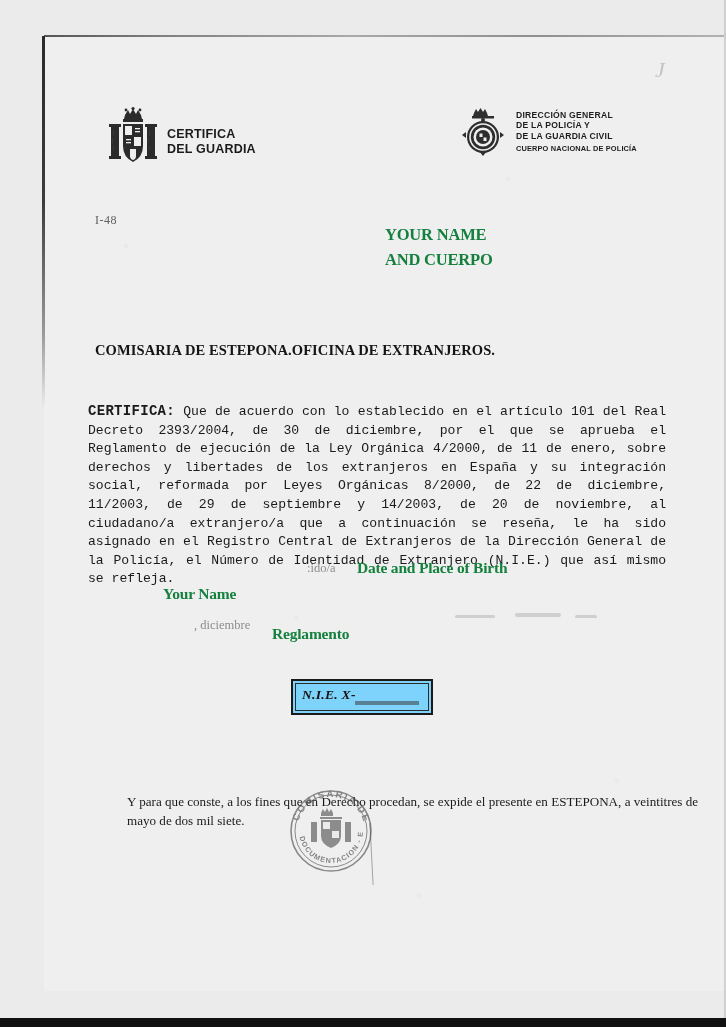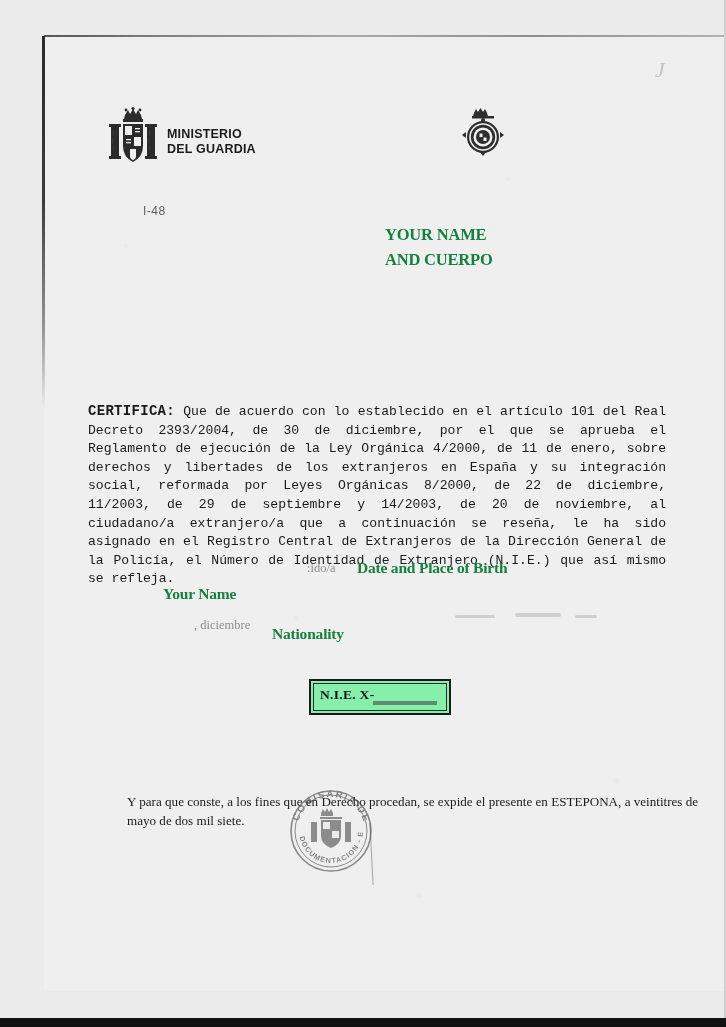--- a/index.html
+++ b/index.html
@@ -122,26 +122,25 @@
     font-size: 7.4px;
     line-height: 10.4px;
     letter-spacing: .15px;
     margin-top: 3px;
   }
 
   
   .form-code {
     position: absolute;
     left: 95px;
-    top: 204px;
-    font-family: Liberation Sans, sans-serif;
+    top: 213px;
+    font-family: Liberation Serif, serif;
     font-size: 12px;
     color: #5e5e5e;
     letter-spacing: .5px;
-    margin-left: 48px;
   }
 
   
   .hand-mark {
     position: absolute;
     left: 655px;
     top: 57px;
     font-family: "Liberation Serif", serif;
     font-size: 22px;
     font-style: italic;
@@ -204,26 +203,27 @@
   .ghost-nacional{ left: 194px; top: 618px; font-size: 12.5px; }
   .smudge {
     position: absolute;
     background: rgba(150,150,150,.35);
     border-radius: 2px;
   }
 
   
   .nie-box {
     position: absolute;
-    left: 309px;
+    left: 291px;
     top: 679px;
     width: 138px;
     height: 32px;
     border: 2px solid #1a1a1a;
-    background: #86efac;
+    background: #7dd3fc;
+    font-style: italic;
   }
   .nie-box::after {
     content: "";
     position: absolute;
     inset: 2px;
     border: 1px solid #2b2b2b;
   }
   .nie-label {
     position: absolute;
     left: 9px;
@@ -323,21 +323,21 @@
           <rect x="27" y="22" width="5" height="1.3"></rect>
           <rect x="27" y="25" width="5" height="1.3"></rect>
         </g>
         <g fill="#3a3a3a">
           <path d="M5 23 q2 4 0 8 q-2 4 0 8 q2 4 0 7"></path>
           <path d="M41 23 q2 4 0 8 q-2 4 0 8 q2 4 0 7"></path>
         </g>
       </svg>
     </span>
     <div class="hdr-left-text">
-      <div>MINISTERIO</div>
+      <div>CERTIFICA</div>
       <div>DEL GUARDIA</div>
     </div>
   </div>
 
   <div class="hdr-right">
     <span>
       <svg class="crest" width="46" height="52" viewBox="0 0 46 52">
         <g fill="#2e2e2e">
           <path d="M14 7 l2-4 2 3 2.5-4 2.5 4 2-3 2 4 1 3 H13z"></path>
           <rect x="12" y="10" width="22" height="2.5"></rect>
@@ -351,39 +351,46 @@
           <path d="M6 26 l-4 3 4 3z"></path>
           <path d="M40 26 l4 3 -4 3z"></path>
           <path d="M19 45 l4 5 4-5z"></path>
         </g>
         <g fill="#efeff0">
           <rect x="19.5" y="27.5" width="3" height="3.5"></rect>
           <rect x="23.5" y="31.5" width="3" height="3.5"></rect>
         </g>
       </svg>
     </span>
+    <div class="hdr-right-text">
+      <div class="l1">DIRECCIÓN GENERAL</div>
+      <div class="l1">DE LA POLICÍA Y</div>
+      <div class="l1">DE LA GUARDIA CIVIL</div>
+      <div class="l2">CUERPO NACIONAL DE POLICÍA</div>
+    </div>
   </div>
 
   <div class="form-code">I-48</div>
 
   <div class="redact addr-name">YOUR NAME</div>
   <div class="redact addr-addr">AND CUERPO</div>
 
+  <div class="comisaria">COMISARIA DE ESTEPONA.OFICINA DE EXTRANJEROS.</div>
 
   <div class="body-para"><b>CERTIFICA:</b><span> Que de acuerdo con lo establecido en el artículo 101 del Real Decreto 2393/2004, de 30 de diciembre, por el que se aprueba el Reglamento de ejecución de la Ley Orgánica 4/2000, de 11 de enero, sobre derechos y libertades de los extranjeros en España y su integración social, reformada por Leyes Orgánicas 8/2000, de 22 de diciembre, 11/2003, de 29 de septiembre y 14/2003, de 20 de noviembre, al ciudadano/a extranjero/a que a continuación se reseña, le ha sido asignado en el Registro Central de Extranjeros de la Dirección General de la Policía, el Número de Identidad de Extranjero (N.I.E.) que así mismo se refleja.</span></div>
 
   <div class="ghost ghost-nacido">:ido/a</div>
   <div class="ghost ghost-nacional">, diciembre</div>
   <div class="smudge" style="left:455px; top:615px; width:40px; height:3px;"></div>
   <div class="smudge" style="left:515px; top:613px; width:46px; height:4px;"></div>
   <div class="smudge" style="left:575px; top:615px; width:22px; height:3px;"></div>
 
   <div class="redact fld-name">Your Name</div>
   <div class="redact fld-birth">Date and Place of Birth</div>
-  <div class="redact fld-nation">Nationality</div>
+  <div class="redact fld-nation">Reglamento</div>
 
   <div class="nie-box">
     <span class="nie-label">N.I.E.  X-</span>
     <span class="nie-redact"></span>
   </div>
 
   <div class="closing">Y para que conste, a los fines que en Derecho procedan, se expide el presente en ESTEPONA, a veintitres de mayo de dos mil siete.</div>
 
   <span class="stamp">
     <svg width="96" height="96" viewBox="0 0 96 96">

